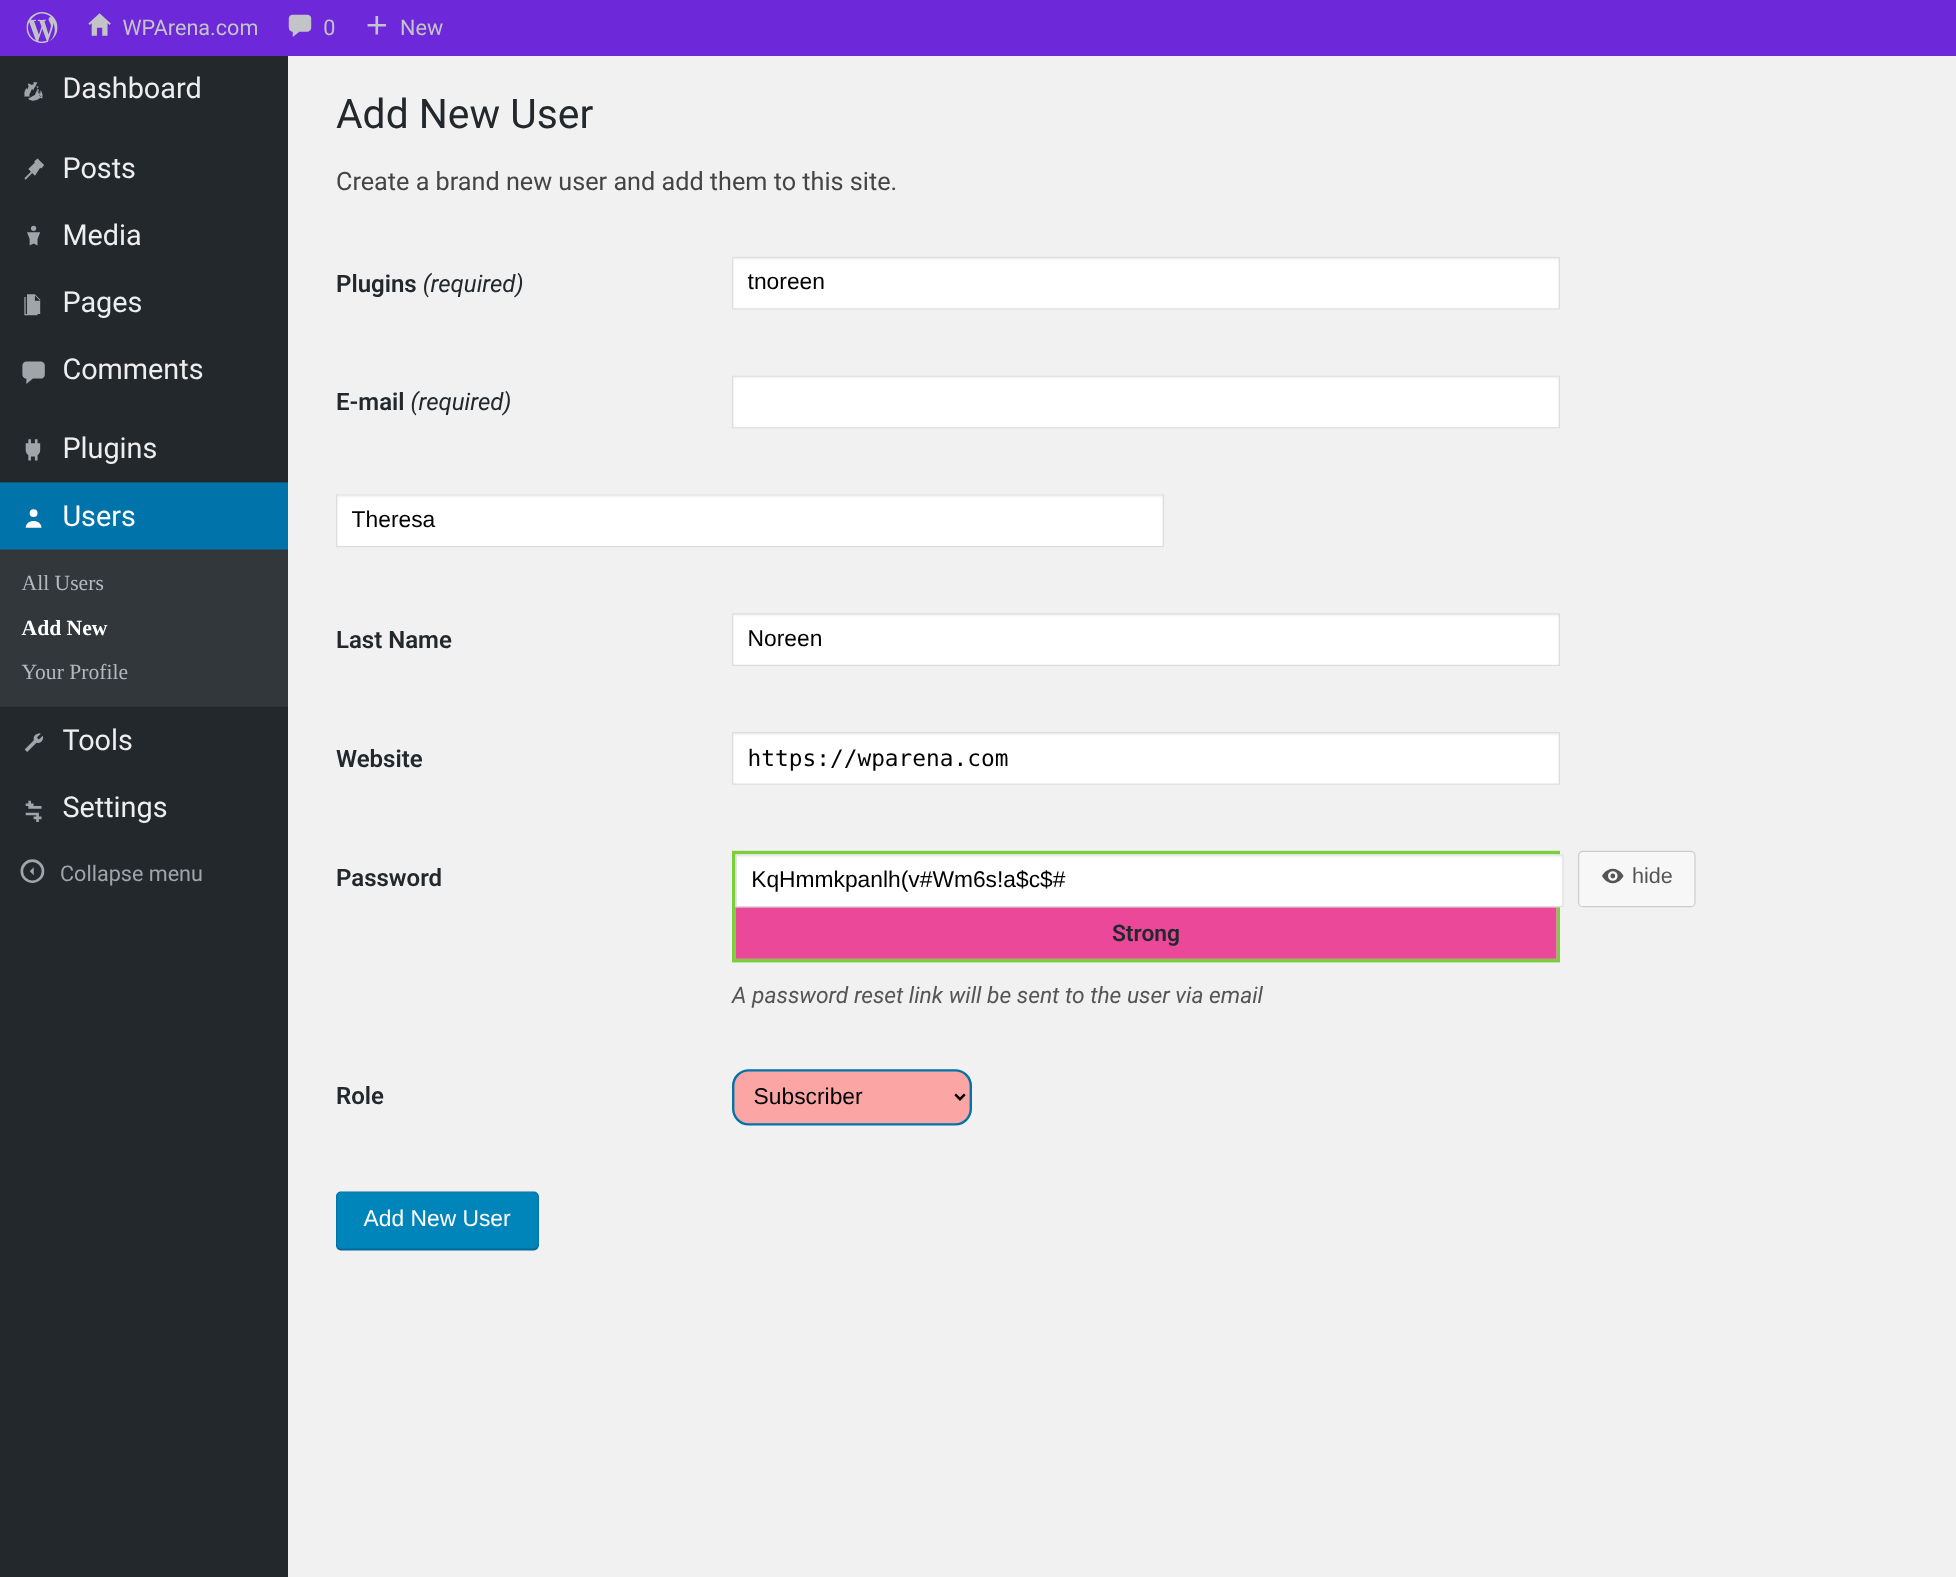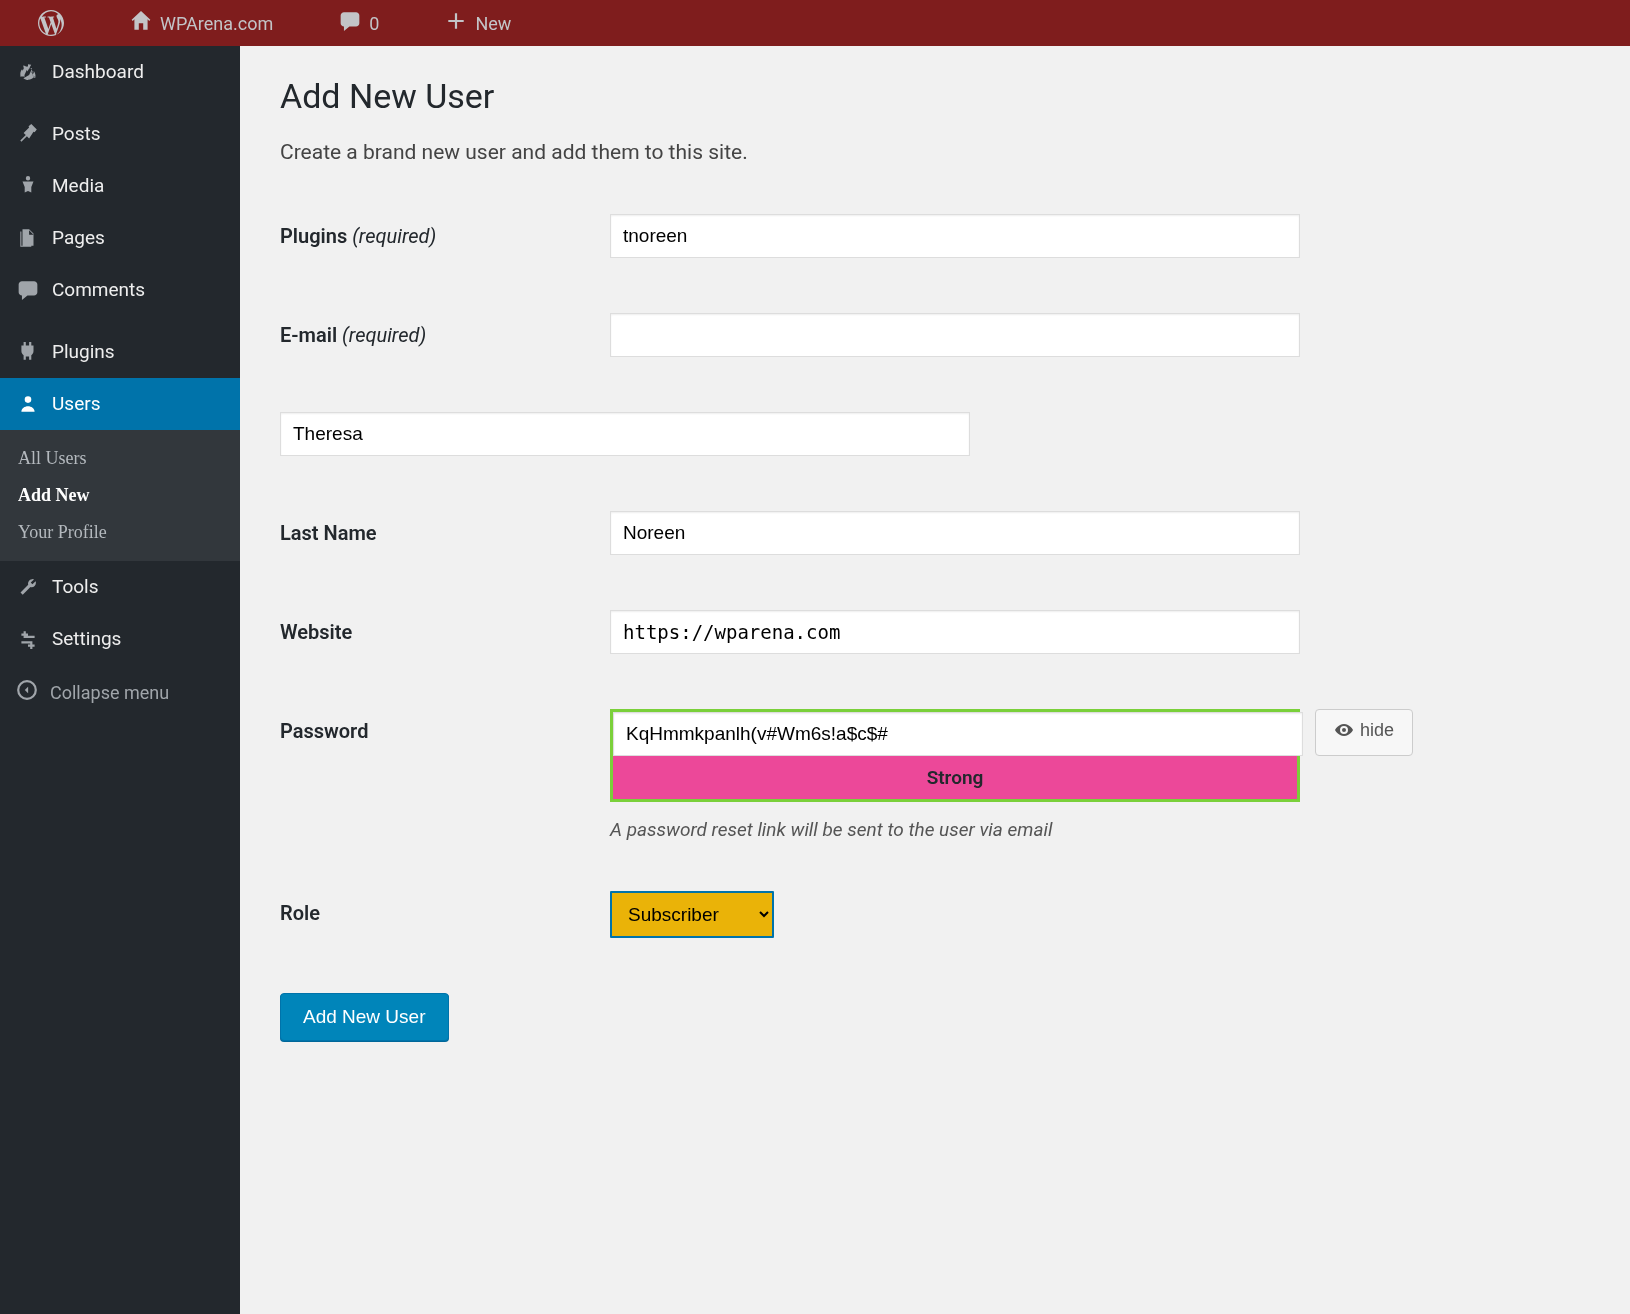--- a/index.html
+++ b/index.html
@@ -9,31 +9,30 @@
     }
     body {
       font-family: -apple-system, BlinkMacSystemFont, "Segoe UI", Roboto, "Helvetica Neue", Arial, sans-serif;
       background: #f1f1f1;
       color: #23282d;
       overflow-x: hidden;
     }
     
     
     .topbar {
-      background: #7f1d1d;
+      background: #6d28d9;
       height: 46px;
       display: flex;
       align-items: center;
-      padding: 0 26px;
+      padding: 0 10px;
       position: fixed;
       top: 0;
       left: 0;
       right: 0;
       z-index: 100;
-      gap: 42px;
     }
     .topbar-item {
       color: #c3c4c7;
       padding: 0 12px;
       height: 46px;
       display: flex;
       align-items: center;
       gap: 8px;
       font-size: 18px;
       cursor: pointer;
@@ -47,25 +46,25 @@
       background: #23282d;
       width: 240px;
       position: fixed;
       top: 46px;
       left: 0;
       bottom: 0;
       color: #eee;
     }
     .sidebar-item {
       display: flex;
-      align-items: flex-start;
+      align-items: flex-end;
       gap: 12px;
       padding: 14px 16px;
       color: #eee;
-      font-size: 19px;
+      font-size: 24px;
       cursor: pointer;
     }
     .sidebar-item.active {
       background: #0073aa;
       color: #fff;
       position: relative;
     }
     .sidebar-item.active::after {
       content: "";
       position: absolute;
@@ -206,26 +205,26 @@
       color: #555;
     }
     .password-note {
       font-style: italic;
       font-size: 19px;
       color: #555;
       margin-left: 330px;
       margin-bottom: 50px;
     }
     .form-input select {
-      width: 164px;
+      width: 200px;
       padding: 10px 12px;
       font-size: 19px;
       border: 2px solid #0073aa;
-      border-radius: 1px;
-      background: #eab308;
+      border-radius: 14px;
+      background: #fca5a5;
     }
     .submit-button {
       background: #0085ba;
       border: 1px solid #0073aa;
       color: #fff;
       padding: 12px 22px;
       font-size: 19px;
       border-radius: 4px;
       cursor: pointer;
       box-shadow: 0 1px 0 #006799;

